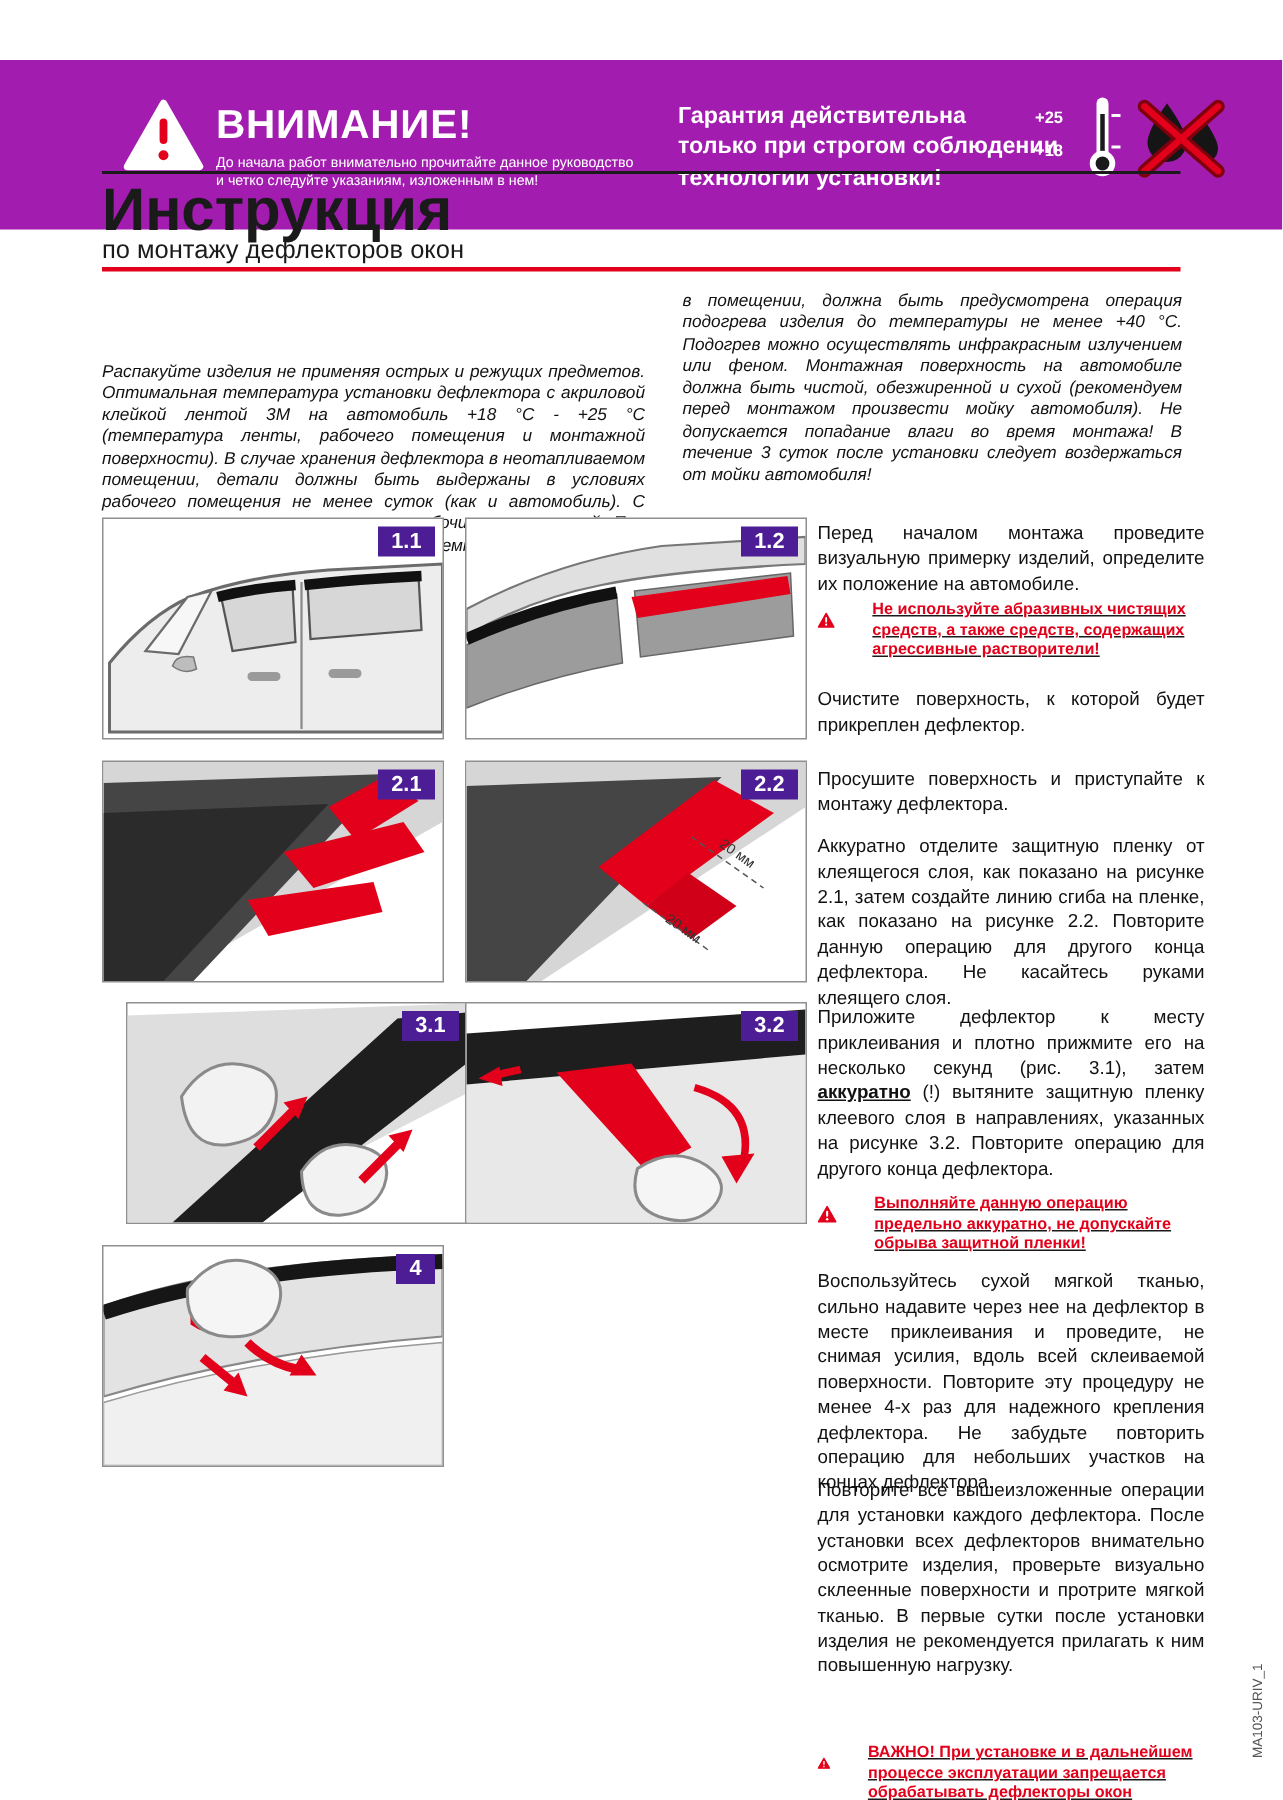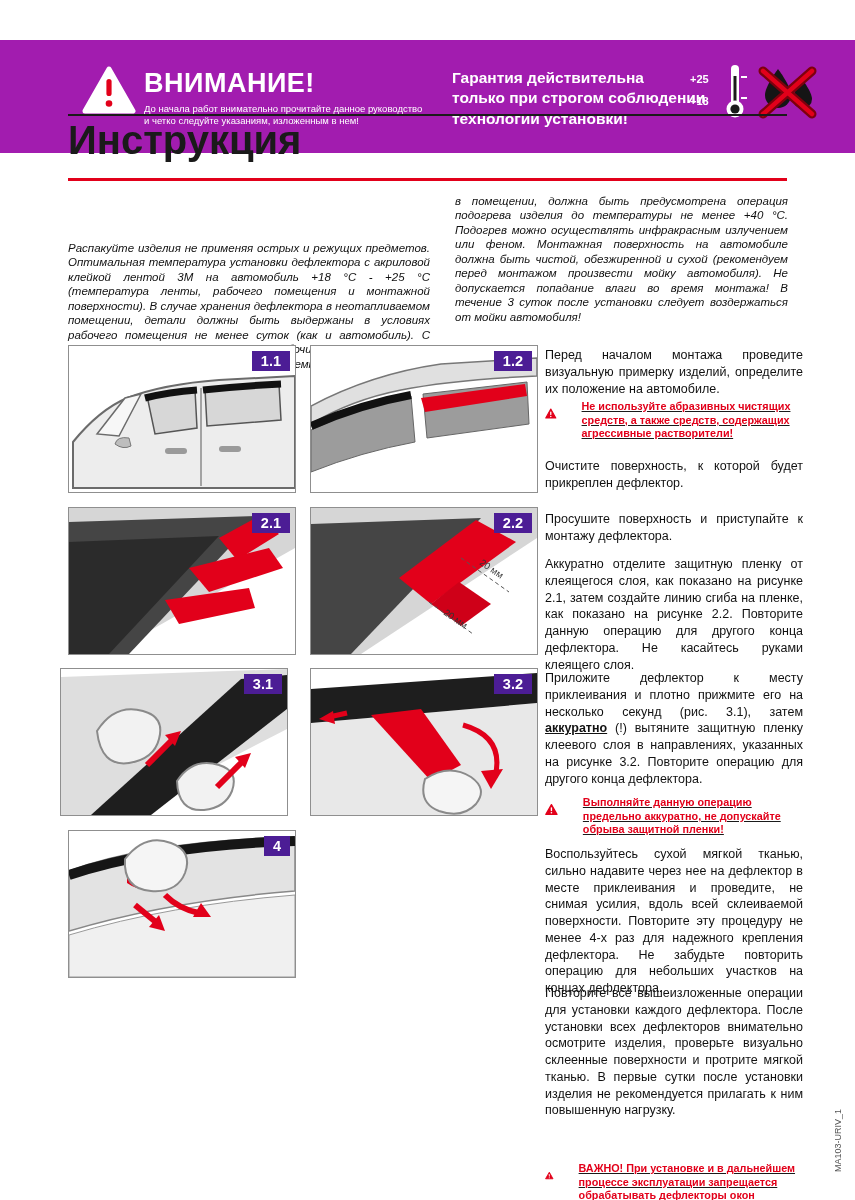--- a/index.html
+++ b/index.html
@@ -85,20 +85,21 @@
       </g>
       <g stroke="#e2001a" stroke-width="4.5" stroke-linecap="round">
         <line x1="7" y1="7" x2="56" y2="50"></line>
           <line x1="56" y1="7" x2="7" y2="50"></line>
       </g>
     </svg>
   </div>
 
   <div class="rule-black"></div>
   <div class="title">Инструкция</div>
+  <div class="subtitle">по монтажу дефлекторов окон</div>
   <div class="rule-red"></div>
 
   <div class="intro intro-left">Распакуйте изделия не применяя острых и режущих предметов. Оптимальная температура установки дефлектора с акриловой клейкой лентой 3М на автомобиль +18 °С - +25 °С (температура ленты, рабочего помещения и монтажной поверхности). В случае хранения дефлектора в неотапливаемом помещении, детали должны быть выдержаны в условиях рабочего помещения не менее суток (как и автомобиль). С целью выравнивания температуры рабочих поверхностей. При невозможности соблюдения указанных температур</div>
   <div class="intro intro-right">в помещении, должна быть предусмотрена операция подогрева изделия до температуры не менее +40 °С. Подогрев можно осуществлять инфракрасным излучением или феном. Монтажная поверхность на автомобиле должна быть чистой, обезжиренной и сухой (рекомендуем перед монтажом произвести мойку автомобиля). Не допускается попадание влаги во время монтажа! В течение 3 суток после установки следует воздержаться от мойки автомобиля!</div>
 
   <div class="panel" style="left:68px;top:345px;">
     <svg class="illu" viewBox="0 0 226 146">
       <path d="M4 142 L4 96 Q30 64 58 52 Q95 38 150 34 L226 30 L226 142 Z" fill="#ededed" stroke="#6b6b6b" stroke-width="2"></path>
       <path d="M28 88 L56 52 L72 48 L50 90 Z" fill="#f7f7f7" stroke="#6b6b6b" stroke-width="1.5"></path>
       <path d="M78 50 L126 44 L128 82 L86 88 Z" fill="#d7d7d7" stroke="#555" stroke-width="1.5"></path>
@@ -145,21 +146,21 @@
       <g stroke="#555" stroke-width="1" stroke-dasharray="4 3" fill="none">
         <line x1="150" y1="50" x2="198" y2="84"></line>
         <line x1="118" y1="94" x2="162" y2="126"></line>
       </g>
       <text x="168" y="56" font-size="9.5" fill="#333" transform="rotate(35 168 56)">20 мм</text>
       <text x="132" y="106" font-size="9.5" fill="#333" transform="rotate(35 132 106)">20 мм</text>
     </svg>
     <div class="badge">2.2</div>
   </div>
 
-  <div class="panel" style="left:60px;top:668px;">
+  <div class="panel" style="left:84px;top:668px;">
     <svg class="illu" viewBox="0 0 226 146">
       <path d="M0 8 L226 0 L226 60 L60 146 L0 146 Z" fill="#dedede"></path>
       <path d="M30 146 L180 10 L226 6 L226 40 L90 146 Z" fill="#1e1e1e"></path>
       <path d="M36 62 q18 -28 46 -20 q22 6 16 28 q-5 20 -30 24 q-28 4 -32 -32 Z" fill="#f2f2f2" stroke="#8a8a8a" stroke-width="2"></path>
       <path d="M116 112 q16 -24 42 -16 q20 6 13 26 q-7 17 -28 19 q-26 2 -27 -29 Z" fill="#f2f2f2" stroke="#8a8a8a" stroke-width="2"></path>
       <g>
         <line x1="86" y1="96" x2="112" y2="70" stroke="#e2001a" stroke-width="6"></line>
         <polygon points="120,62 104,66 114,77" fill="#e2001a"></polygon>
         <line x1="156" y1="118" x2="182" y2="92" stroke="#e2001a" stroke-width="6"></line>
         <polygon points="190,84 174,88 184,99" fill="#e2001a"></polygon>

